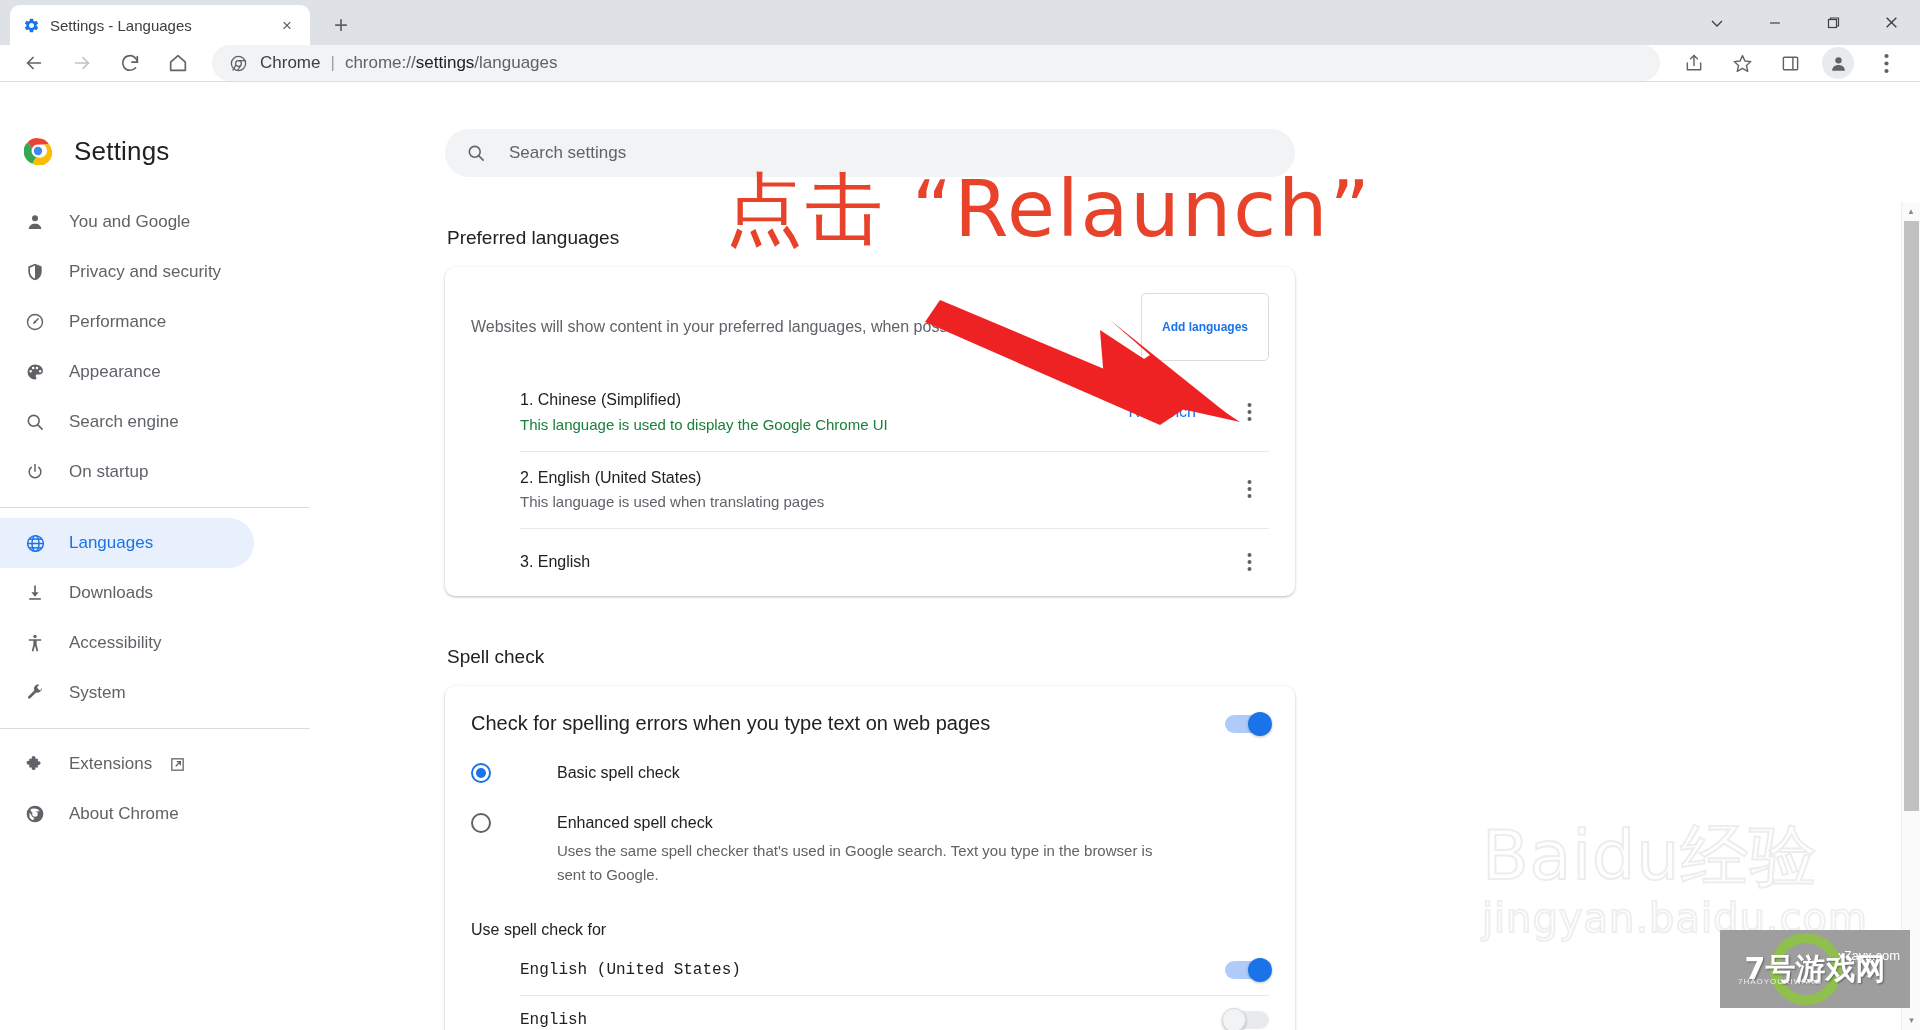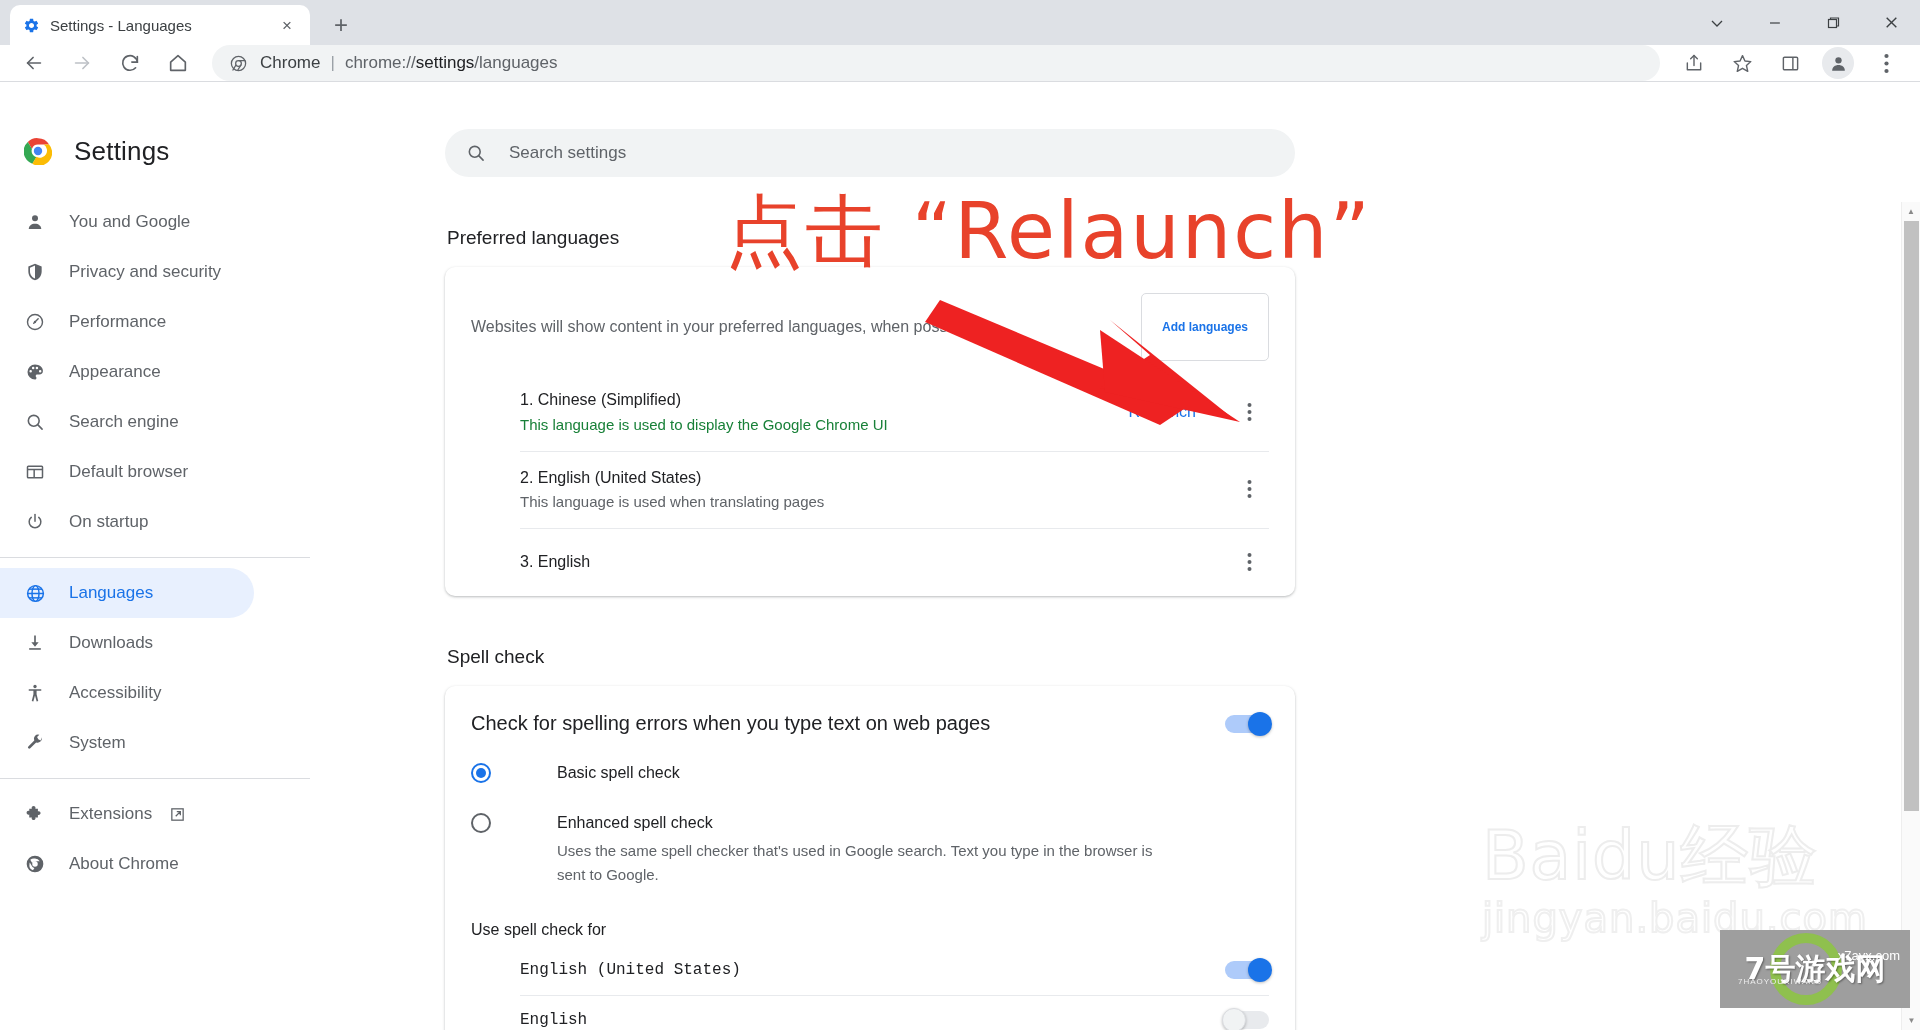--- a/index.html
+++ b/index.html
@@ -436,30 +436,20 @@
           <span class="nav-icon">
               <svg width="20" height="20" viewBox="0 0 24 24" fill="none" stroke="#5f6368" stroke-width="1.9" stroke-linecap="round">
                 <circle cx="10.5" cy="10.5" r="6.5"></circle>
                 <line x1="15.5" y1="15.5" x2="20.5" y2="20.5"></line>
               </svg>
             </span>
           <span>Search engine</span>
         </div>
         <div class="nav-item">
           <span class="nav-icon">
-              <svg width="20" height="20" viewBox="0 0 24 24" fill="none" stroke="#5f6368" stroke-width="1.8">
-                <rect x="3" y="5" width="18" height="14" rx="1"></rect>
-                <line x1="3" y1="9" x2="21" y2="9"></line>
-                <line x1="11" y1="9" x2="11" y2="19"></line>
-              </svg>
-            </span>
-          <span>Default browser</span>
-        </div>
-        <div class="nav-item">
-          <span class="nav-icon">
               <svg width="20" height="20" viewBox="0 0 24 24" fill="none" stroke="#5f6368" stroke-width="1.8" stroke-linecap="round">
                 <path d="M7.5 6.5a7 7 0 1 0 9 0"></path>
                 <line x1="12" y1="3" x2="12" y2="11"></line>
               </svg>
             </span>
           <span>On startup</span>
         </div>
 
         <div class="nav-sep"></div>
 
@@ -658,21 +648,21 @@
     <div class="wm-game">
       <span class="g-circle"></span>
       <span class="g-text">7号游戏网</span>
       <span class="g-sub">7HAOYOUXIWANG</span>
       <span class="g-domain">x7ayx.com</span>
     </div>
 
   </div>
 
   <div class="annot" style="left:0;top:0;width:1920px;height:1030px;">
-    <div class="annot-text" style="position:absolute; left:725px; top:192px;">点击 “Relaunch”</div>
+    <div class="annot-text" style="position:absolute; left:725px; top:170px;">点击 “Relaunch”</div>
     <svg class="annot-arrow" width="1920" height="1030" viewBox="0 0 1920 1030">
       <g fill="#ee2222">
         <path d="M940 300 L1190 405 L1160 425 L925 322 Z"></path>
         <path d="M1235 420 L1100 388 L1150 355 L1110 320 Z"></path>
         <path d="M1100 330 L1240 422 L1105 392 Z"></path>
       </g>
     </svg>
   </div>
 
 </div>

